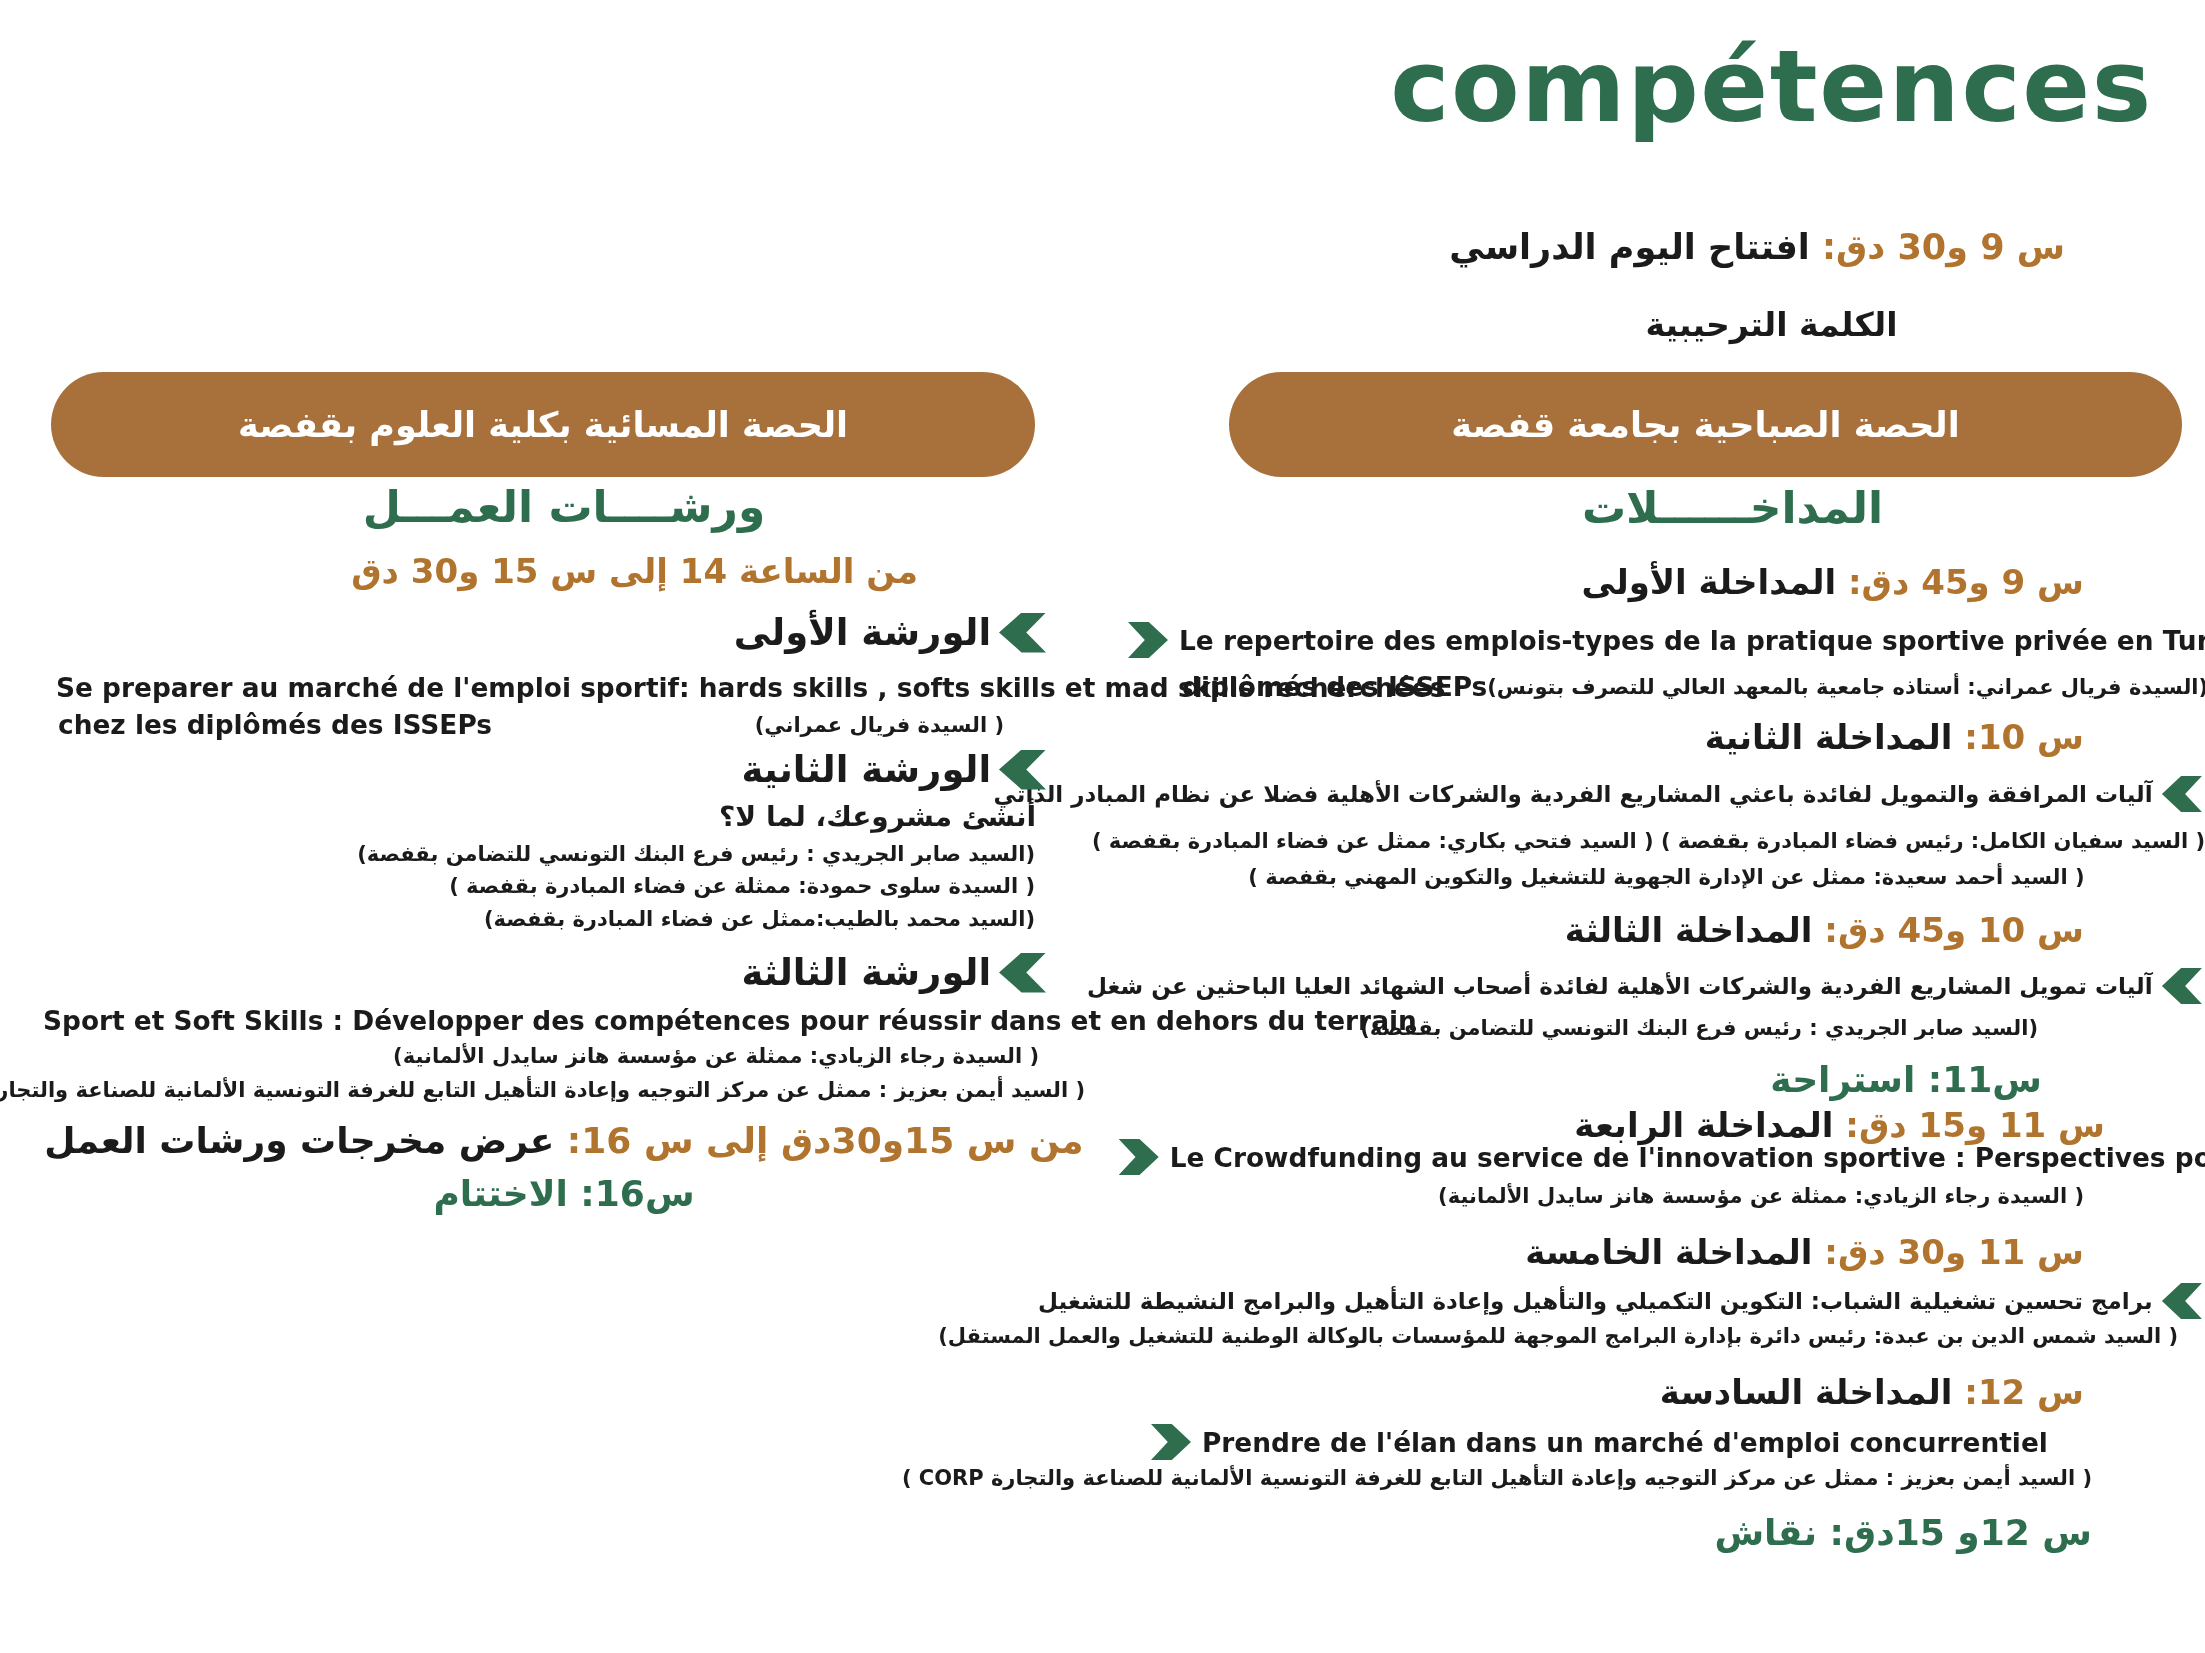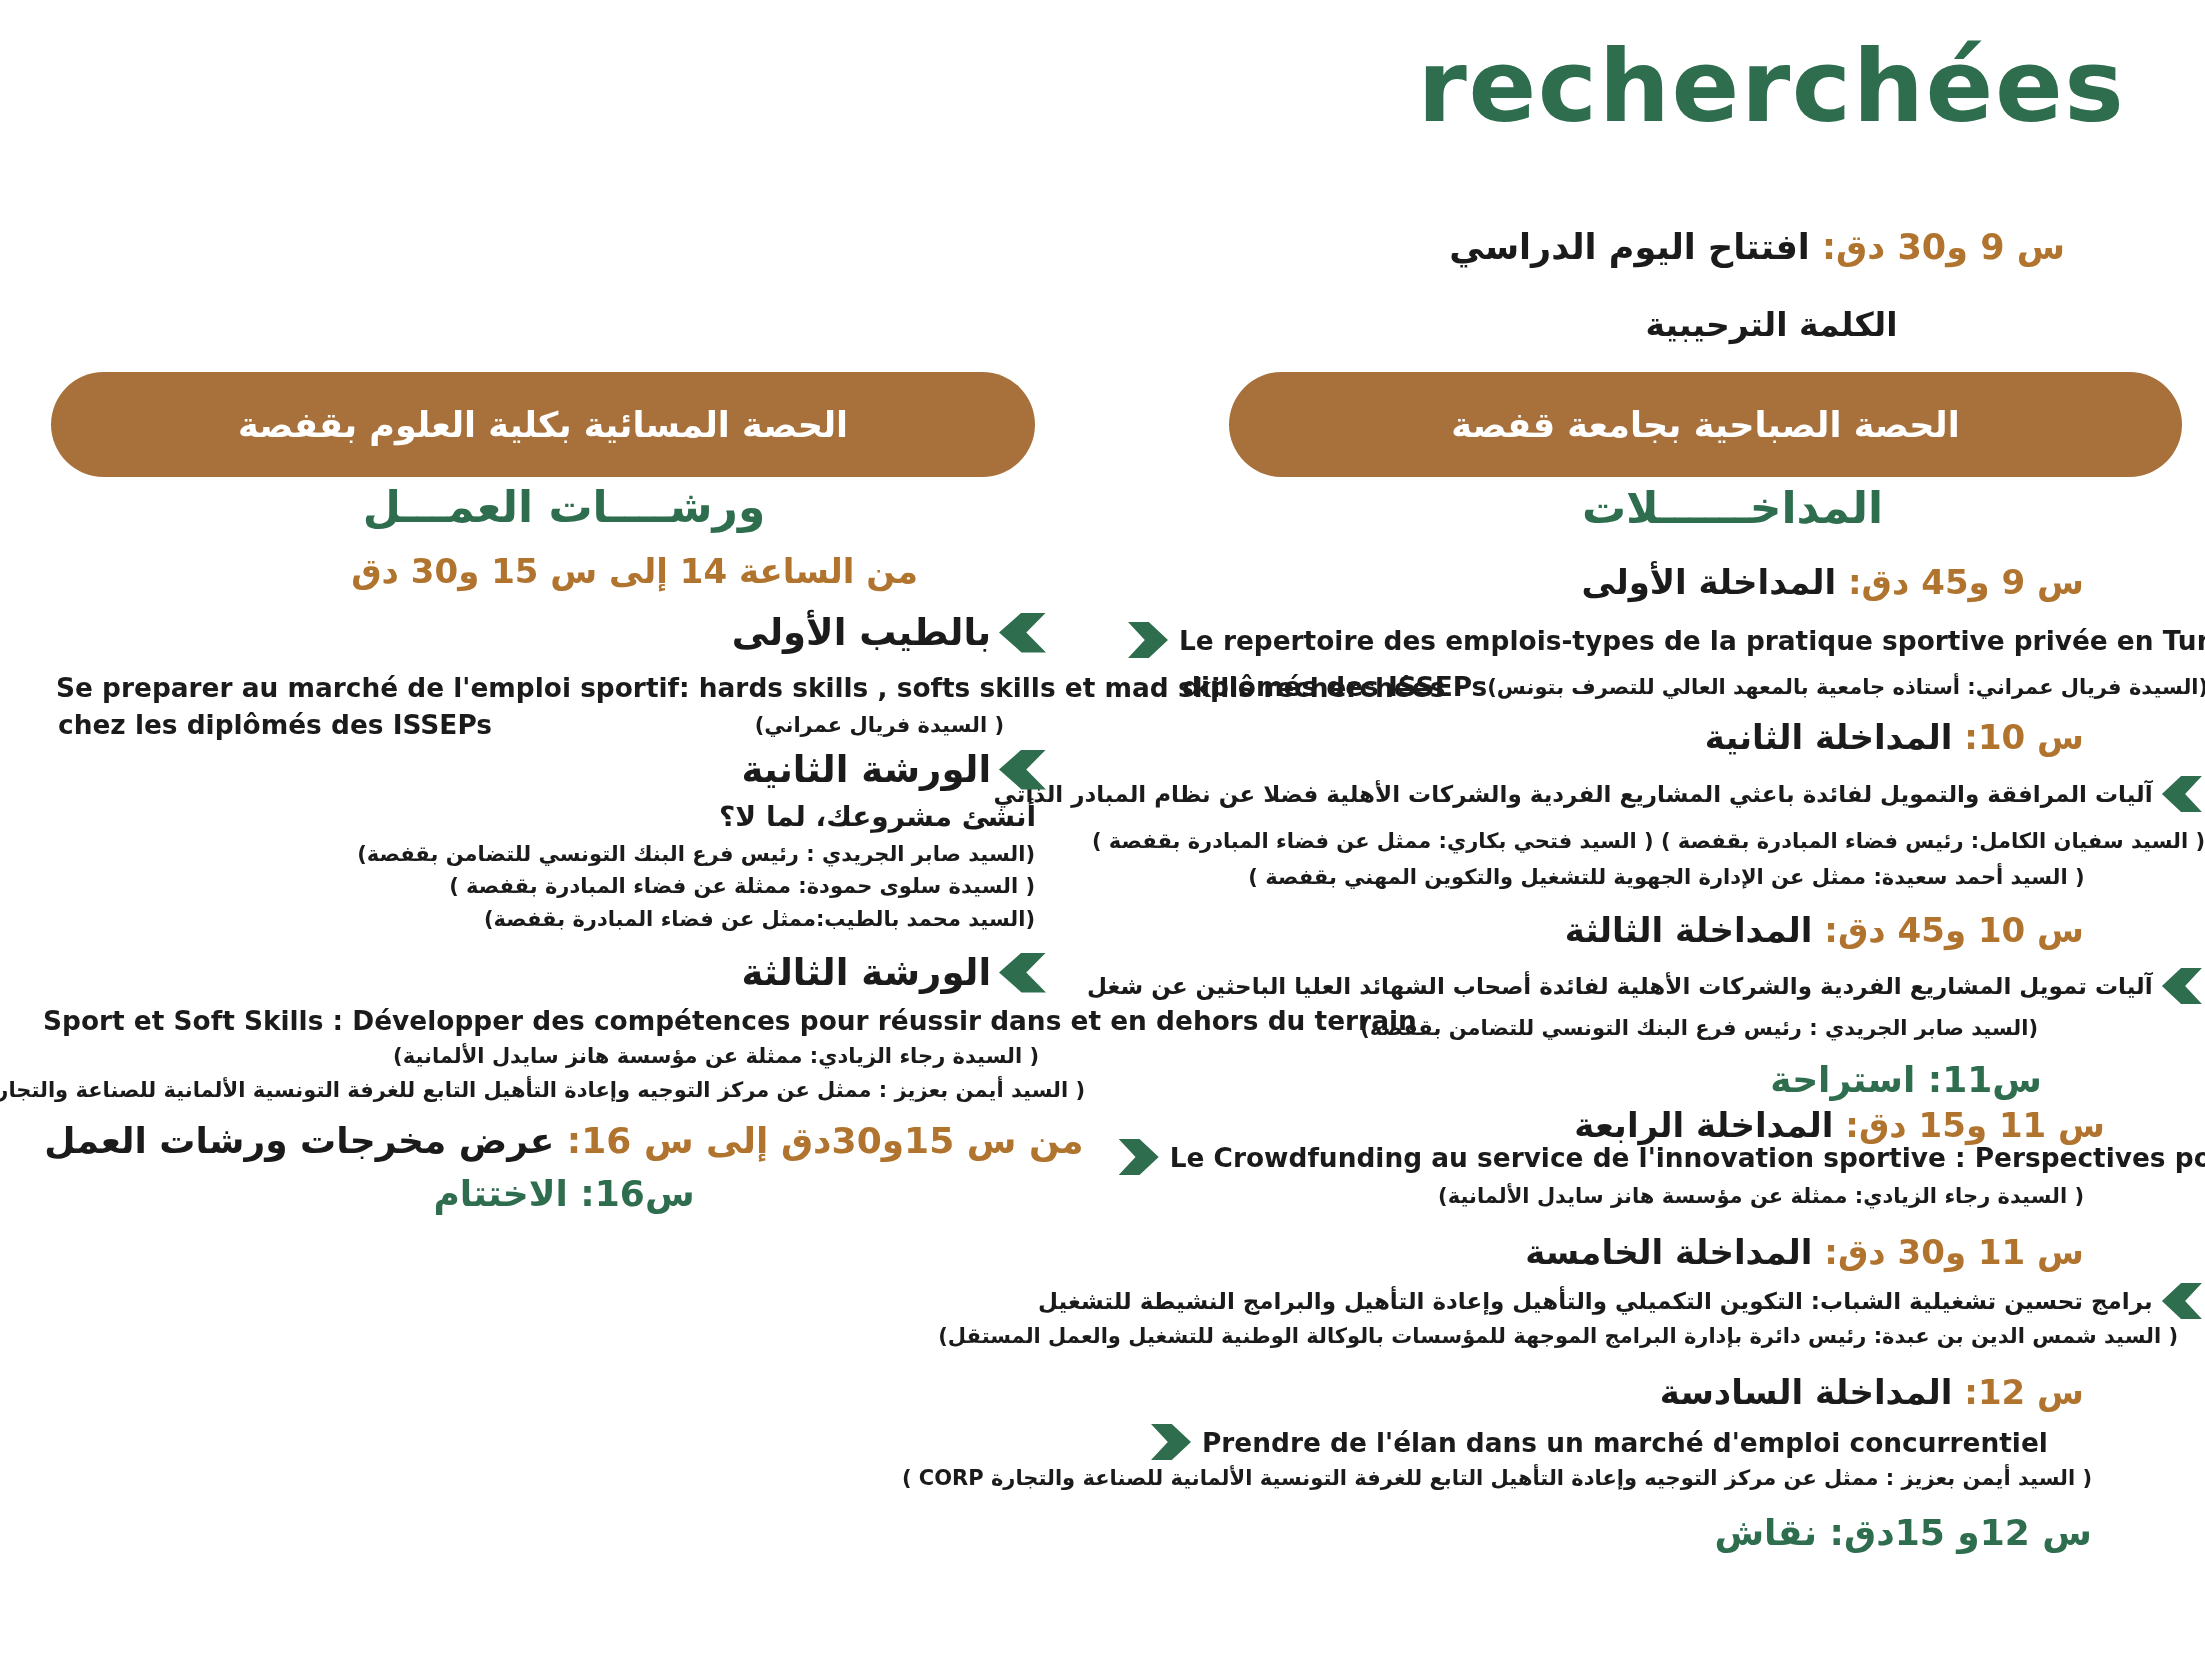--- a/index.html
+++ b/index.html
@@ -61,21 +61,21 @@
   .chev.big{width:47px;height:40px;}
 
   .workshop-title{display:flex;direction:rtl;align-items:center;gap:7.8px;font-size:37px;font-weight:bold;justify-content:flex-start;white-space:nowrap;}
   .row-split{display:flex;direction:ltr;justify-content:space-between;align-items:center;}
 </style>
 </head>
 <body>
 
 <section class="col col-right">
 
-  <h1 class="abs program-title">recherchées</h1>
+  <h1 class="abs program-title">compétences</h1>
 
   <div class="abs opening-line">
     <span class="t">س 9 و30 دق:</span>
     <span>افتتاح اليوم الدراسي</span>
   </div>
 
   <div class="abs welcome-line">الكلمة الترحيبية</div>
 
   <div class="abs banner banner-right">
     <span>الحصة الصباحية بجامعة قفصة</span>
@@ -166,21 +166,21 @@
   </div>
 
   <h2 class="abs section-heading">ورشــــات العمـــل</h2>
 
   <div class="abs time-line" style="top:551px;padding-right:210px;">
     <span class="t">من الساعة 14 إلى س 15 و30 دق</span>
   </div>
 
   <div class="abs workshop-title" style="top:611px;padding-right:82px;">
     <span class="chev l big"></span>
-    <span>بالطيب الأولى</span>
+    <span>الورشة الأولى</span>
   </div>
   <div class="abs fr-text" style="top:672px;padding-left:56px;">Se preparer au marché de l'emploi sportif: hards skills , softs skills et  mad skills recherchées</div>
   <div class="abs row-split" style="top:709px;padding-left:58px;padding-right:124px;">
     <span class="fr-text">chez les diplômés des ISSEPs</span>
     <span class="speaker">( السيدة فريال عمراني)</span>
   </div>
 
   <div class="abs workshop-title" style="top:748px;padding-right:82px;">
     <span class="chev l big"></span>
     <span>الورشة الثانية</span>

